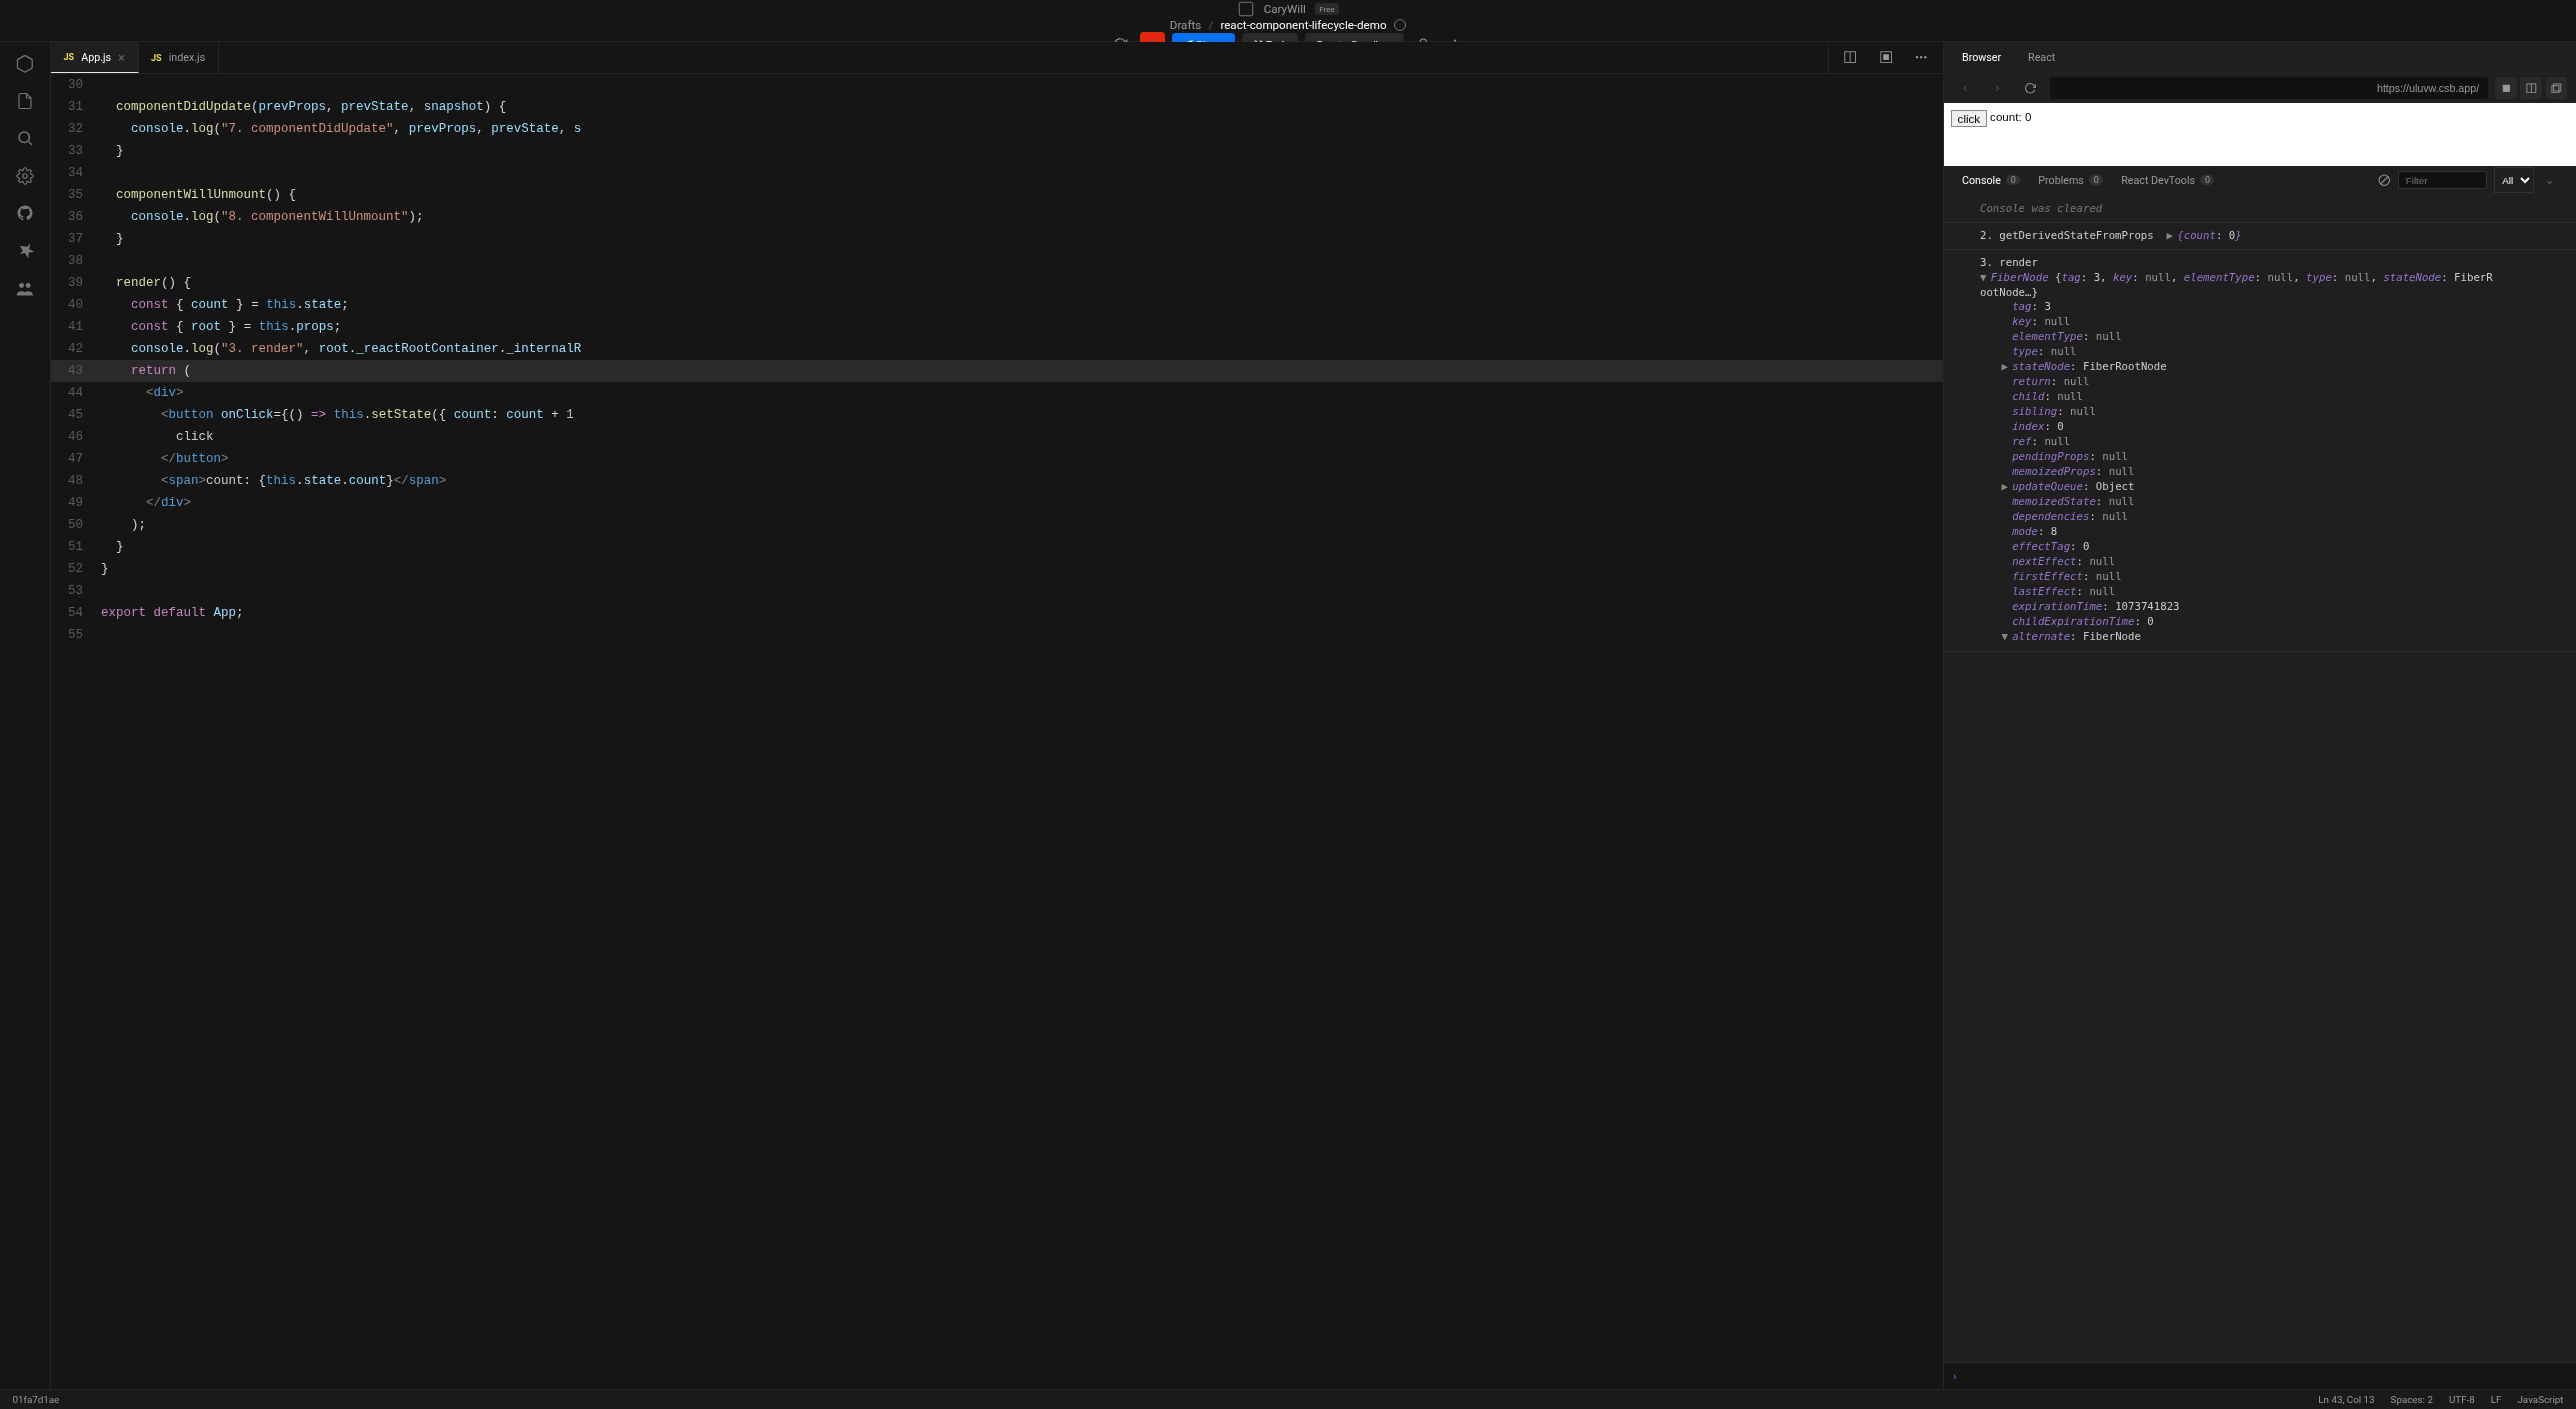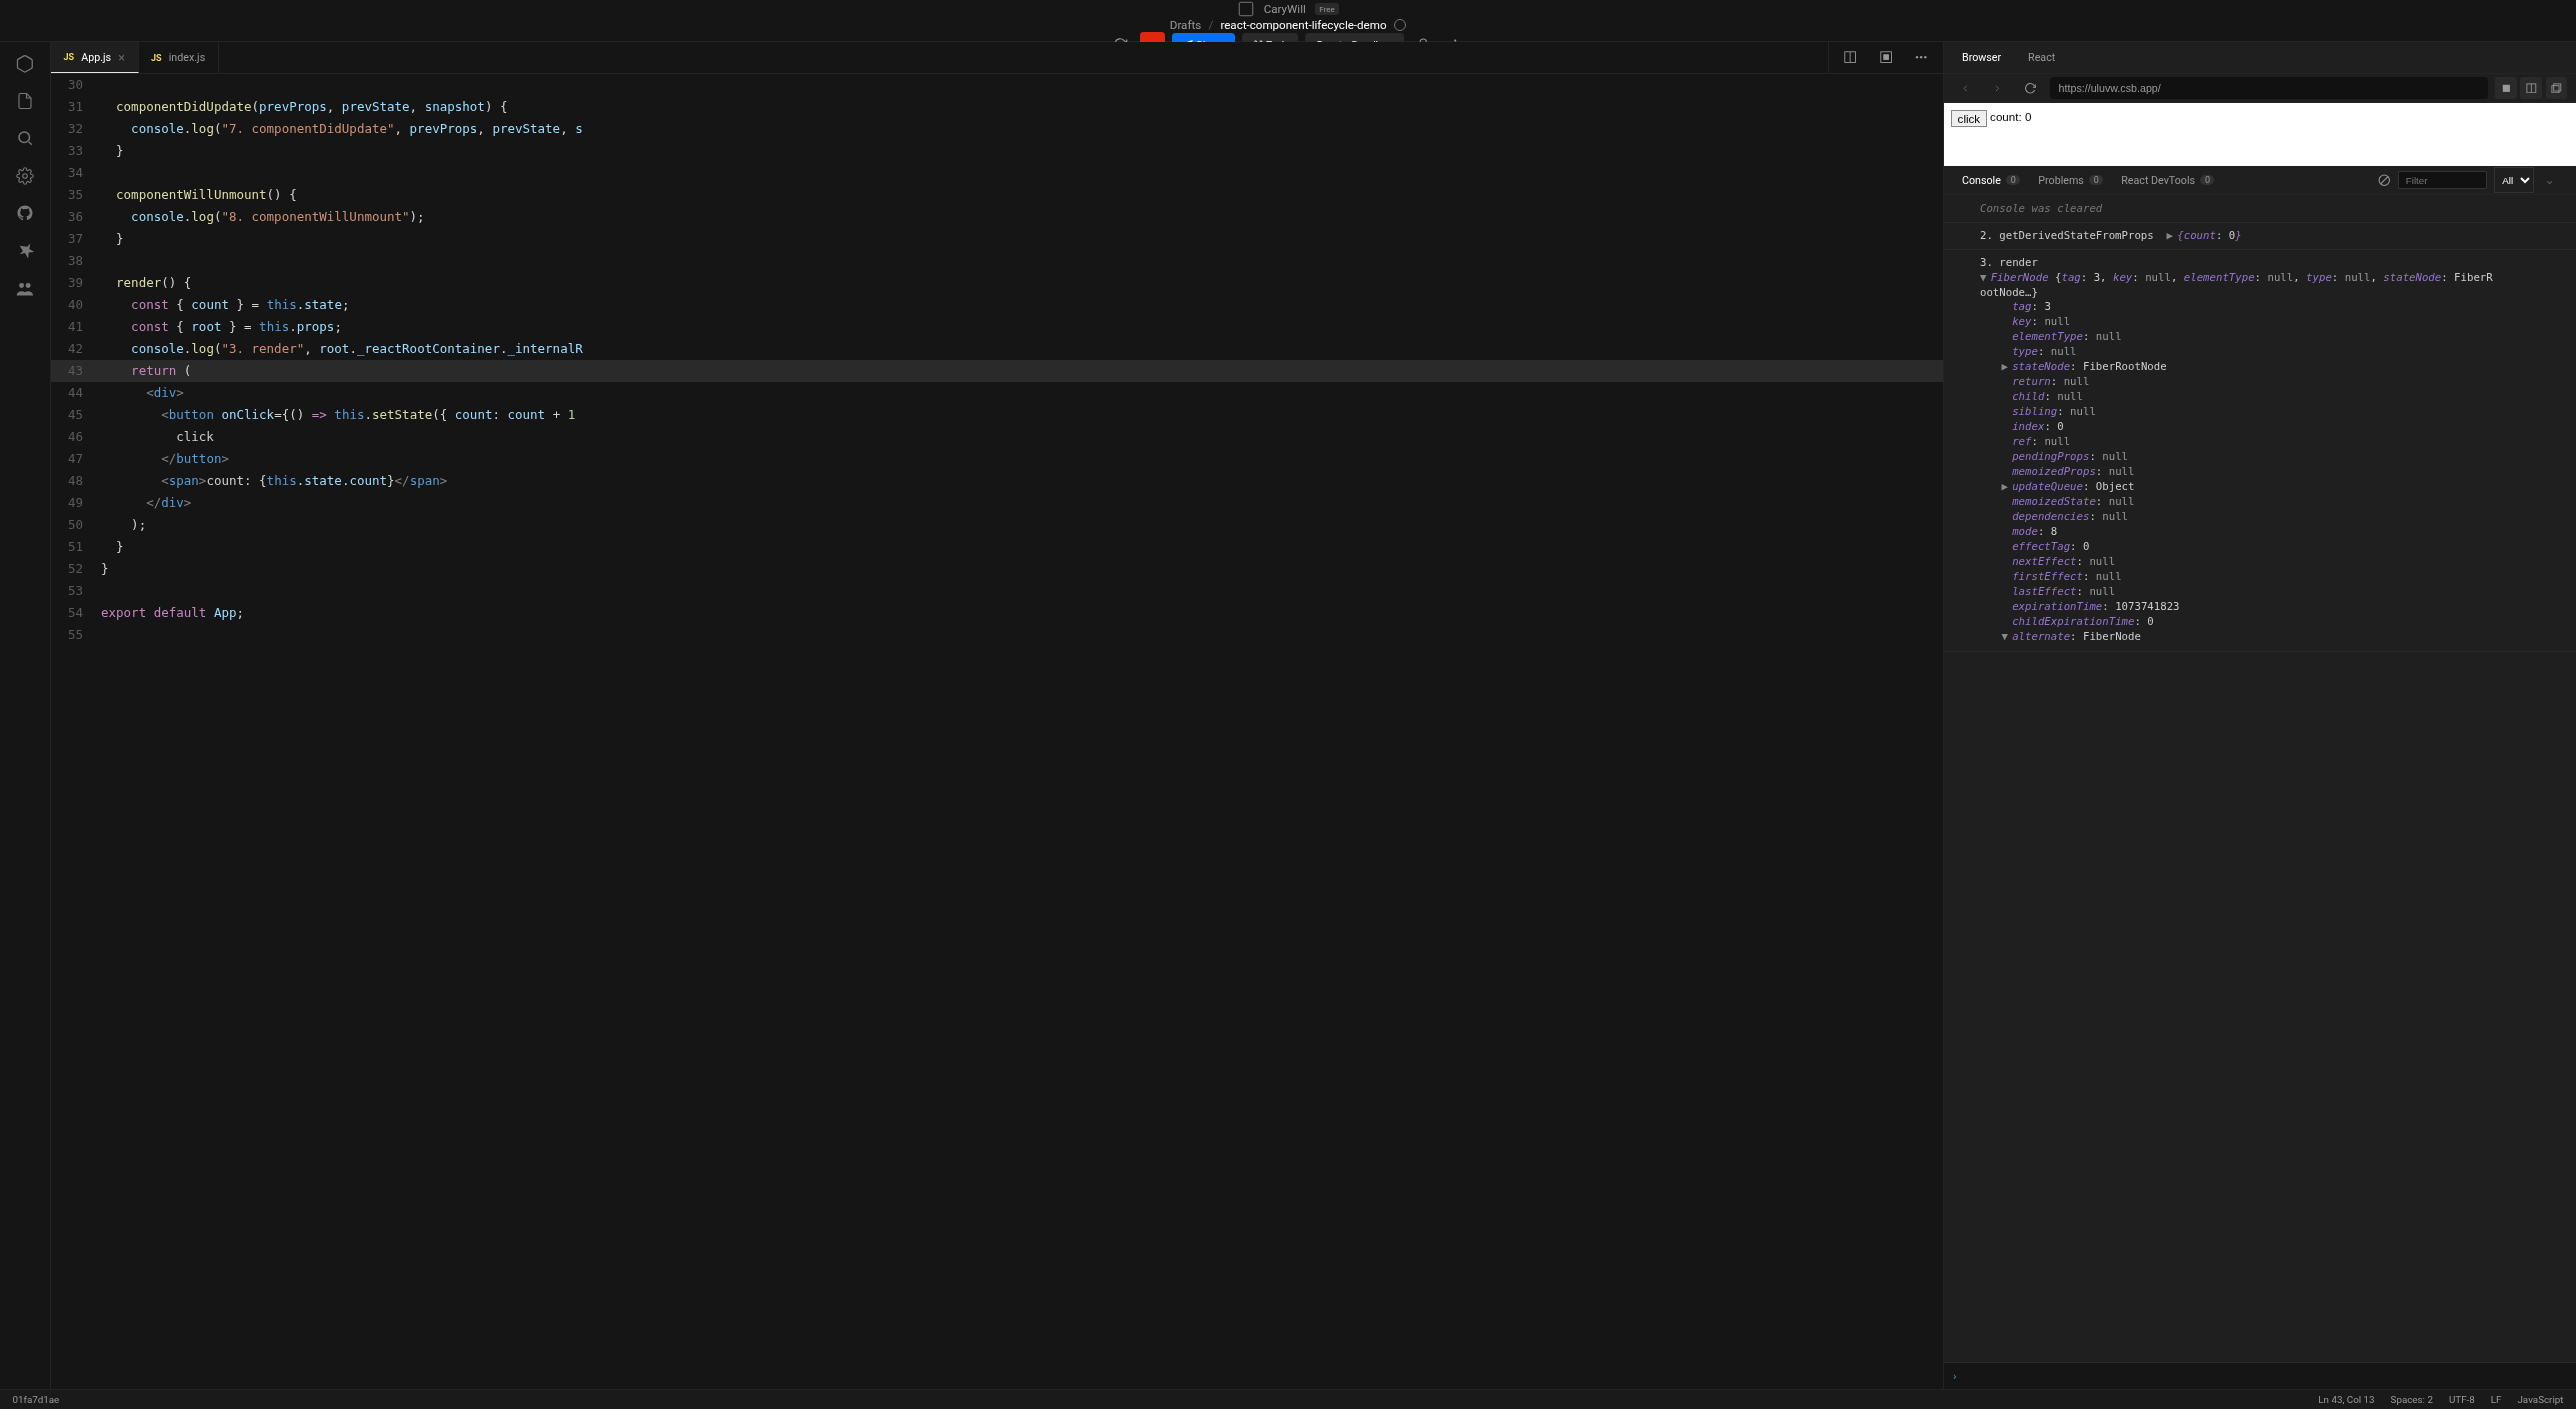--- a/index.html
+++ b/index.html
@@ -23,42 +23,42 @@
 .sidebar { width: 51px; background: #151515; border-right: 0.9px solid #242424; display: flex; flex-direction: column; align-items: center; padding-top: 10.7px; gap: 16px; }
 .sidebar-icon { width: 21.5px; height: 21.5px; color: #666; display: flex; align-items: center; justify-content: center; cursor: pointer; }
 .editor-section { flex: 1; display: flex; flex-direction: column; overflow: hidden; }
 .tabs { height: 32px; background: #151515; border-bottom: 0.9px solid #242424; display: flex; align-items: stretch; }
 .tab { padding: 0 12.5px; display: flex; align-items: center; gap: 7.2px; font-size: 10.7px; color: #999; border-right: 0.9px solid #242424; cursor: pointer; }
 .tab.active { background: #1f1f1f; color: #fff; border-bottom: 0.9px solid #e6e6e6; }
 .tab-icon { color: #f0db4f; font-size: 9px; font-weight: bold; }
 .tab-close { color: #666; font-size: 12.5px; }
 .tabs-right { margin-left: auto; display: flex; align-items: center; padding: 0 9px; gap: 10.7px; border-left: 0.9px solid #242424;}
 .code-area { flex: 1; background: #151515; font-family: "Menlo", "Monaco", monospace; font-size: 12.5px; overflow: hidden; position: relative; }
-.code-line { display: flex; line-height: 22px; white-space: pre; }
+.code-line { display: flex; line-height: 22px; white-space: pre; font-family: Liberation Mono, monospace; }
 .line-num { width: 50px; text-align: right; padding-right: 18px; color: #5a5a5a; user-select: none; }
 .line-content { flex: 1; }
 .code-line.current { background: #2a2a2a; }
 .tk-kw { color: #c586c0; }
 .tk-fn { color: #dcdcaa; }
 .tk-str { color: #ce9178; }
 .tk-var { color: #9cdcfe; }
 .tk-num { color: #b5cea8; }
 .tk-this { color: #569cd6; }
 .tk-tag { color: #808080; }
 .tk-tagname { color: #569cd6; }
 .tk-attr { color: #9cdcfe; }
 .tk-pn { color: #d4d4d4; }
 .tk-op { color: #d4d4d4; }
 .tk-param { color: #9cdcfe; }
 .preview-section { width: 633px; display: flex; flex-direction: column; border-left: 0.9px solid #242424; }
 .preview-tabs { height: 32px; background: #1f1f1f; border-bottom: 0.9px solid #242424; display: flex; align-items: center; padding: 0 18px; gap: 27px; }
 .preview-tab { color: #999; font-size: 10.7px; cursor: pointer; }
 .preview-tab.active { color: #fff; }
 .browser-bar { height: 29px; background: #1f1f1f; border-bottom: 0.9px solid #242424; display: flex; align-items: center; padding: 0 9px; gap: 7.2px; }
-.url-input { flex: 1; background: #111; border: none; color: #999; padding: 3.6px 9px; border-radius: 3.6px; font-size: 10.7px; height: 21.5px; }
+.url-input { flex: 1; background: #111; border: none; color: #999; padding: 3.6px 9px; border-radius: 3.6px; font-size: 10.7px; height: 21.5px; text-align: right; }
 .browser-icons { display: flex; gap: 3.6px; }
 .browser-icon-box { width: 21.5px; height: 21.5px; background: #2a2a2a; border-radius: 2.7px; display: flex; align-items: center; justify-content: center; }
 .browser-content { height: 63px; background: #fff; color: #000; padding: 7.2px; display: flex; align-items: flex-start; gap: 3.6px; font-family: Arial; font-size: 11.6px;}
 .browser-btn { background: #efefef; border: 0.9px solid #888; padding: 0.9px 5.4px; font-size: 11.6px; }
 .console-tabs { height: 29px; background: #1f1f1f; border-bottom: 0.9px solid #242424; display: flex; align-items: center; padding: 0 18px; gap: 18px; }
 .console-tab { color: #999; font-size: 10.7px; display: flex; align-items: center; gap: 5.4px; cursor: pointer; }
 .console-tab.active { color: #fff; }
 .badge-count { background: #333; color: #999; border-radius: 7.2px; padding: 0px 4.5px; font-size: 9px; }
 .console-filter { margin-left: auto; display: flex; align-items: center; gap: 7.2px; }
 .filter-input { background: #111; border: 0.9px solid #333; color: #999; padding: 1.8px 7.2px; font-size: 9.8px; width: 89px; height: 18px; }

